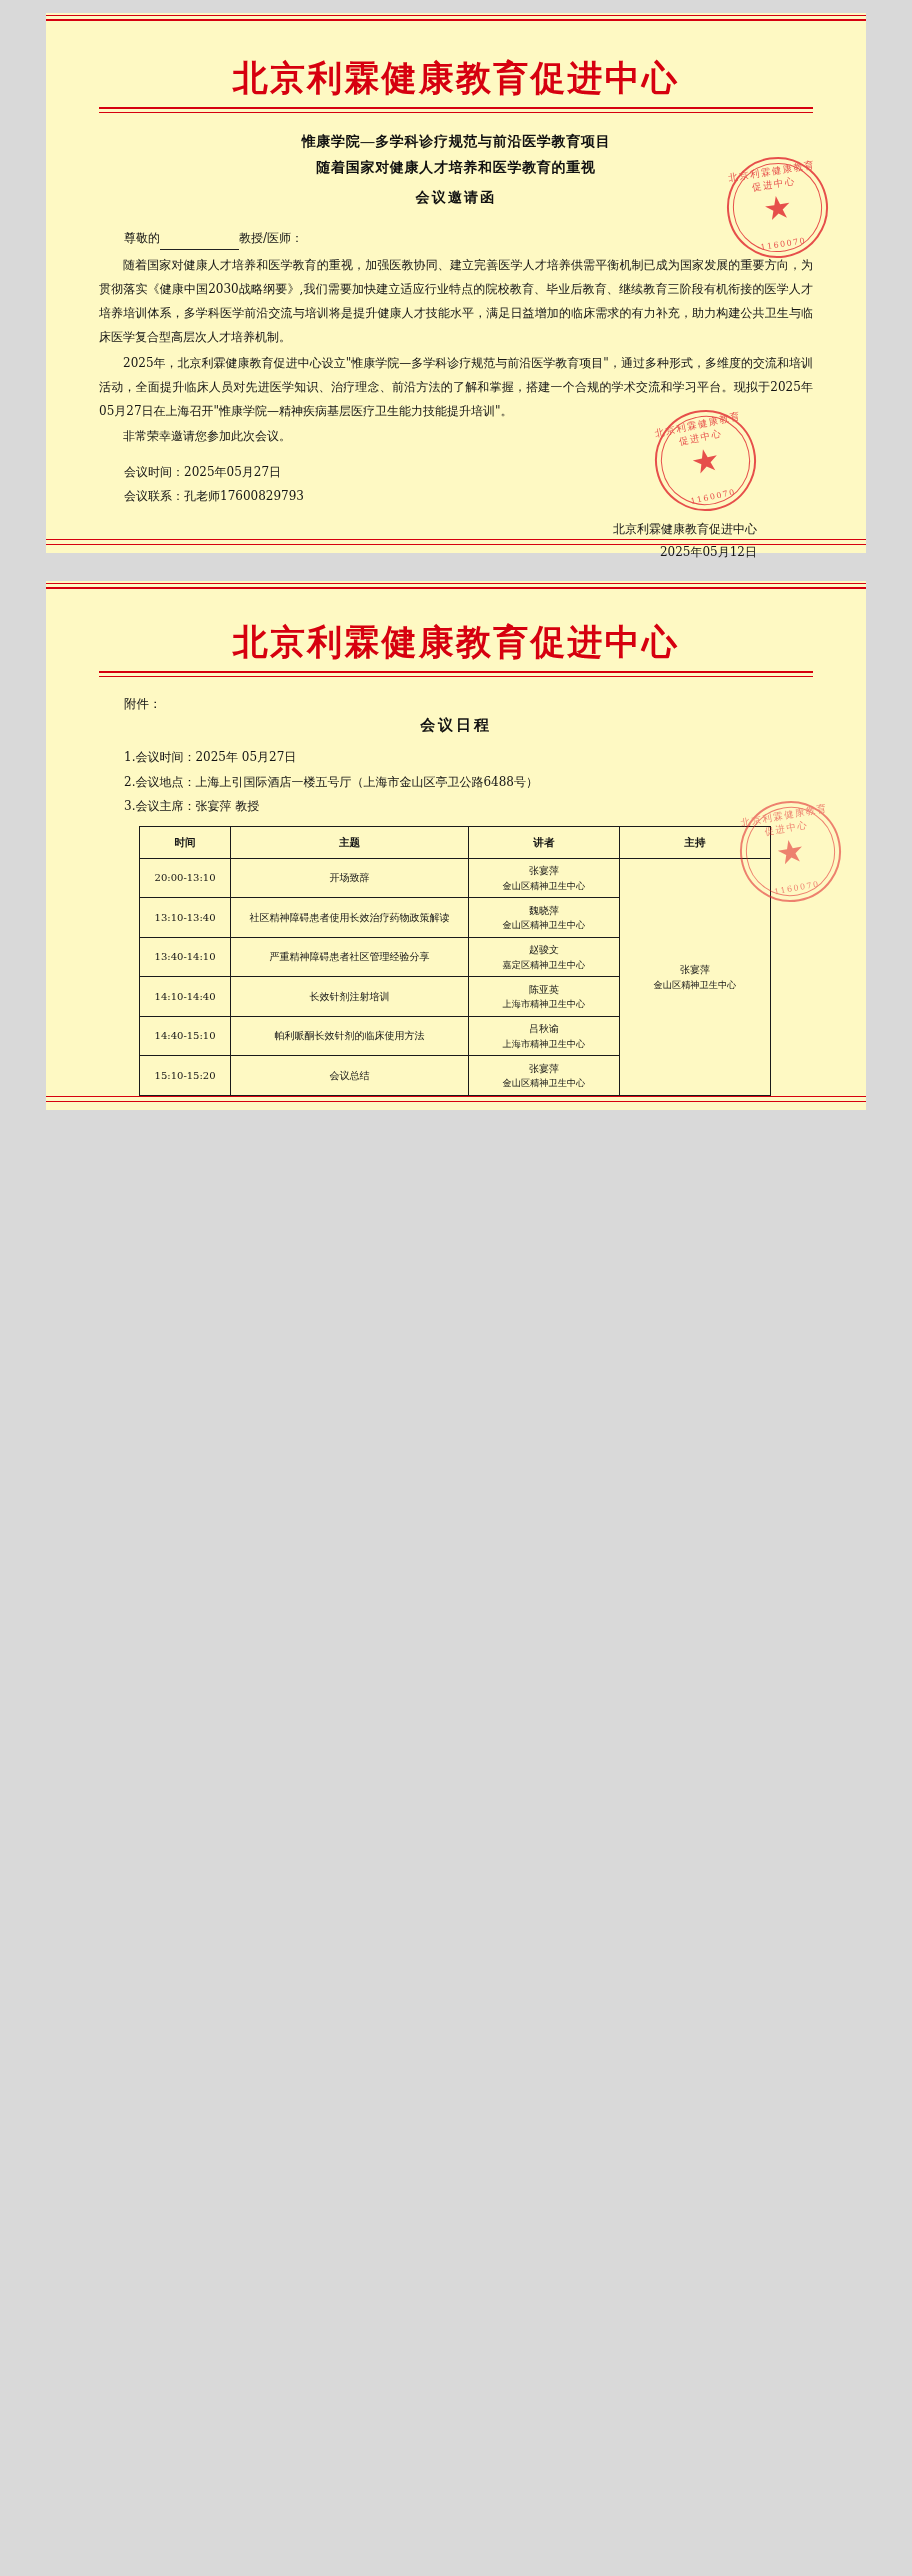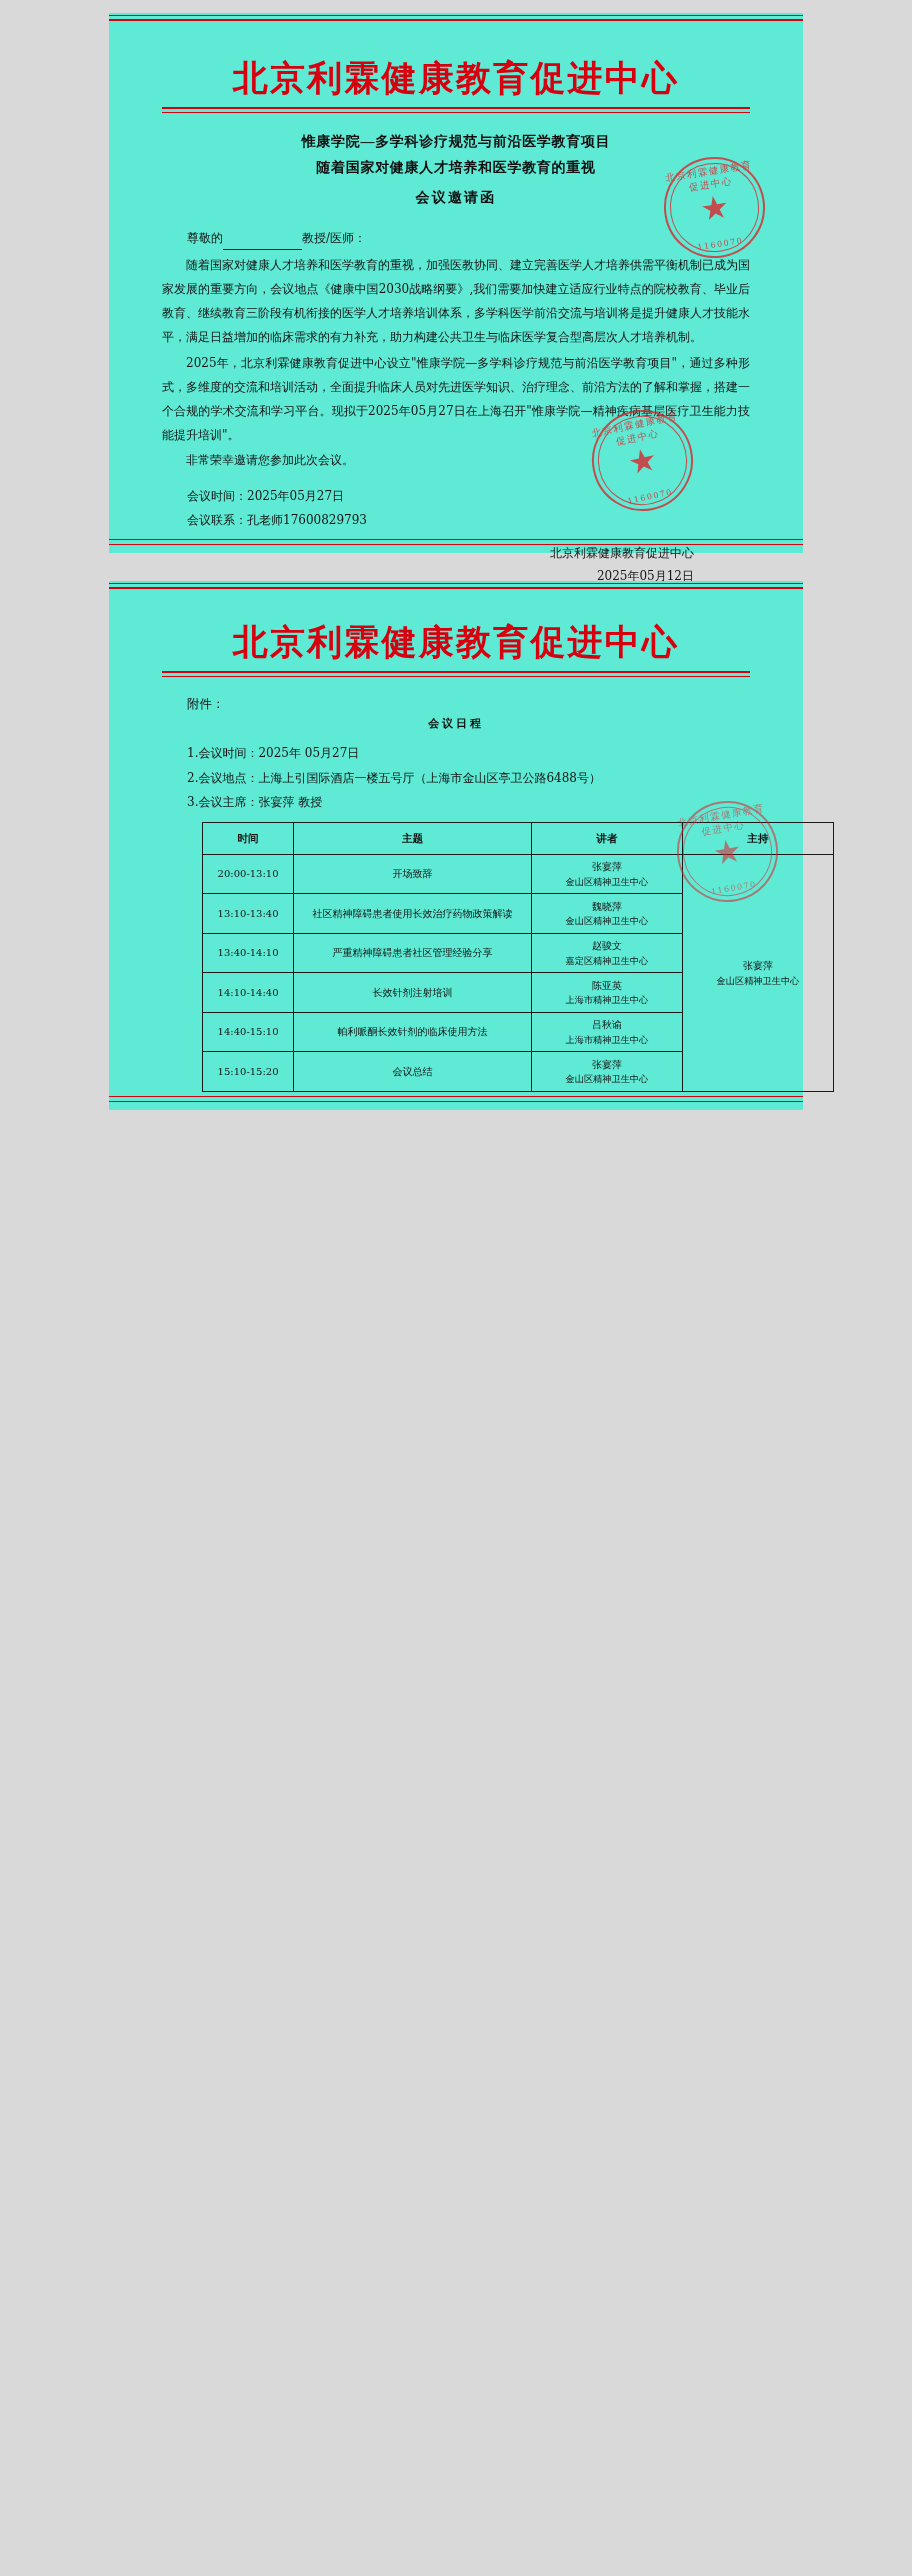--- a/index.html
+++ b/index.html
@@ -6,23 +6,23 @@
     margin: 0;
     padding: 0;
     background: #d9d9d9;
   }
   body {
     width: 912px;
     font-family: "DejaVu Sans", "Liberation Sans", sans-serif;
   }
   .page {
     position: relative;
-    width: 694px;
+    width: 820px;
     margin: 0 auto;
-    background: #5eead4;
+    background: #fef9c3;
     box-sizing: border-box;
   }
   #page1 { padding: 29px 53px 22px 53px; height: 540px; margin-top: 13.2px;}
   #gap { height: 28px; background: #d9d9d9; }
   #page2 { padding: 25px 53px 22px 53px; height: 529px; margin-bottom: 14.7px;}
 
   
   .sheet-rules { position:absolute; left:0; right:0; top:0; height:10.3px; }
   .sheet-rules .r { position:absolute; left:0; right:0; height:1.5px; background:#d6000f; }
   .sheet-rules .r1 { top:1.5px; }
@@ -150,21 +150,21 @@
     font-family: "DejaVu Serif", "Liberation Serif", serif;
     font-size: 12.5px;
     color: #141414;
     margin-left: 25px;
     margin-top: 14.7px;
   }
   .agenda-title {
     text-align: center;
     font-family: "DejaVu Serif", "Liberation Serif", serif;
     font-weight: bold;
-    font-size: 11px;
+    font-size: 15px;
     letter-spacing: 2.9px;
     color: #111;
     margin-top: 2.9px;
     margin-bottom: 10.3px;
   }
   .agenda-list {
     font-family: "DejaVu Serif", "Liberation Serif", serif;
     font-size: 12px;
     color: #141414;
     line-height: 2.05;
@@ -212,21 +212,21 @@
   <div class="title-block">
     <div class="title-line">惟康学院—多学科诊疗规范与前沿医学教育项目</div>
     <div class="title-line">随着国家对健康人才培养和医学教育的重视</div>
     <div class="doc-type">会议邀请函</div>
   </div>
 
   <div class="body-text">
     <div class="salutation">
       <span>尊敬的</span><span class="blank-line"></span><span>教授/医师：</span>
     </div>
-    <p class="para">随着国家对健康人才培养和医学教育的重视，加强医教协同、建立完善医学人才培养供需平衡机制已成为国家发展的重要方向，会议地点《健康中国2030战略纲要》,我们需要加快建立适应行业特点的院校教育、毕业后教育、继续教育三阶段有机衔接的医学人才培养培训体系，多学科医学前沿交流与培训将是提升健康人才技能水平，满足日益增加的临床需求的有力补充，助力构建公共卫生与临床医学复合型高层次人才培养机制。</p>
+    <p class="para">随着国家对健康人才培养和医学教育的重视，加强医教协同、建立完善医学人才培养供需平衡机制已成为国家发展的重要方向，为贯彻落实《健康中国2030战略纲要》,我们需要加快建立适应行业特点的院校教育、毕业后教育、继续教育三阶段有机衔接的医学人才培养培训体系，多学科医学前沿交流与培训将是提升健康人才技能水平，满足日益增加的临床需求的有力补充，助力构建公共卫生与临床医学复合型高层次人才培养机制。</p>
     <p class="para">2025年，北京利霖健康教育促进中心设立"惟康学院—多学科诊疗规范与前沿医学教育项目"，通过多种形式，多维度的交流和培训活动，全面提升临床人员对先进医学知识、治疗理念、前沿方法的了解和掌握，搭建一个合规的学术交流和学习平台。现拟于2025年05月27日在上海召开"惟康学院—精神疾病基层医疗卫生能力技能提升培训"。</p>
     <p class="para">非常荣幸邀请您参加此次会议。</p>
   </div>
 
   <div class="info-list">
     <div>会议时间：2025年05月27日</div>
     <div>会议联系：孔老师17600829793</div>
   </div>
 
   <div class="sig">

